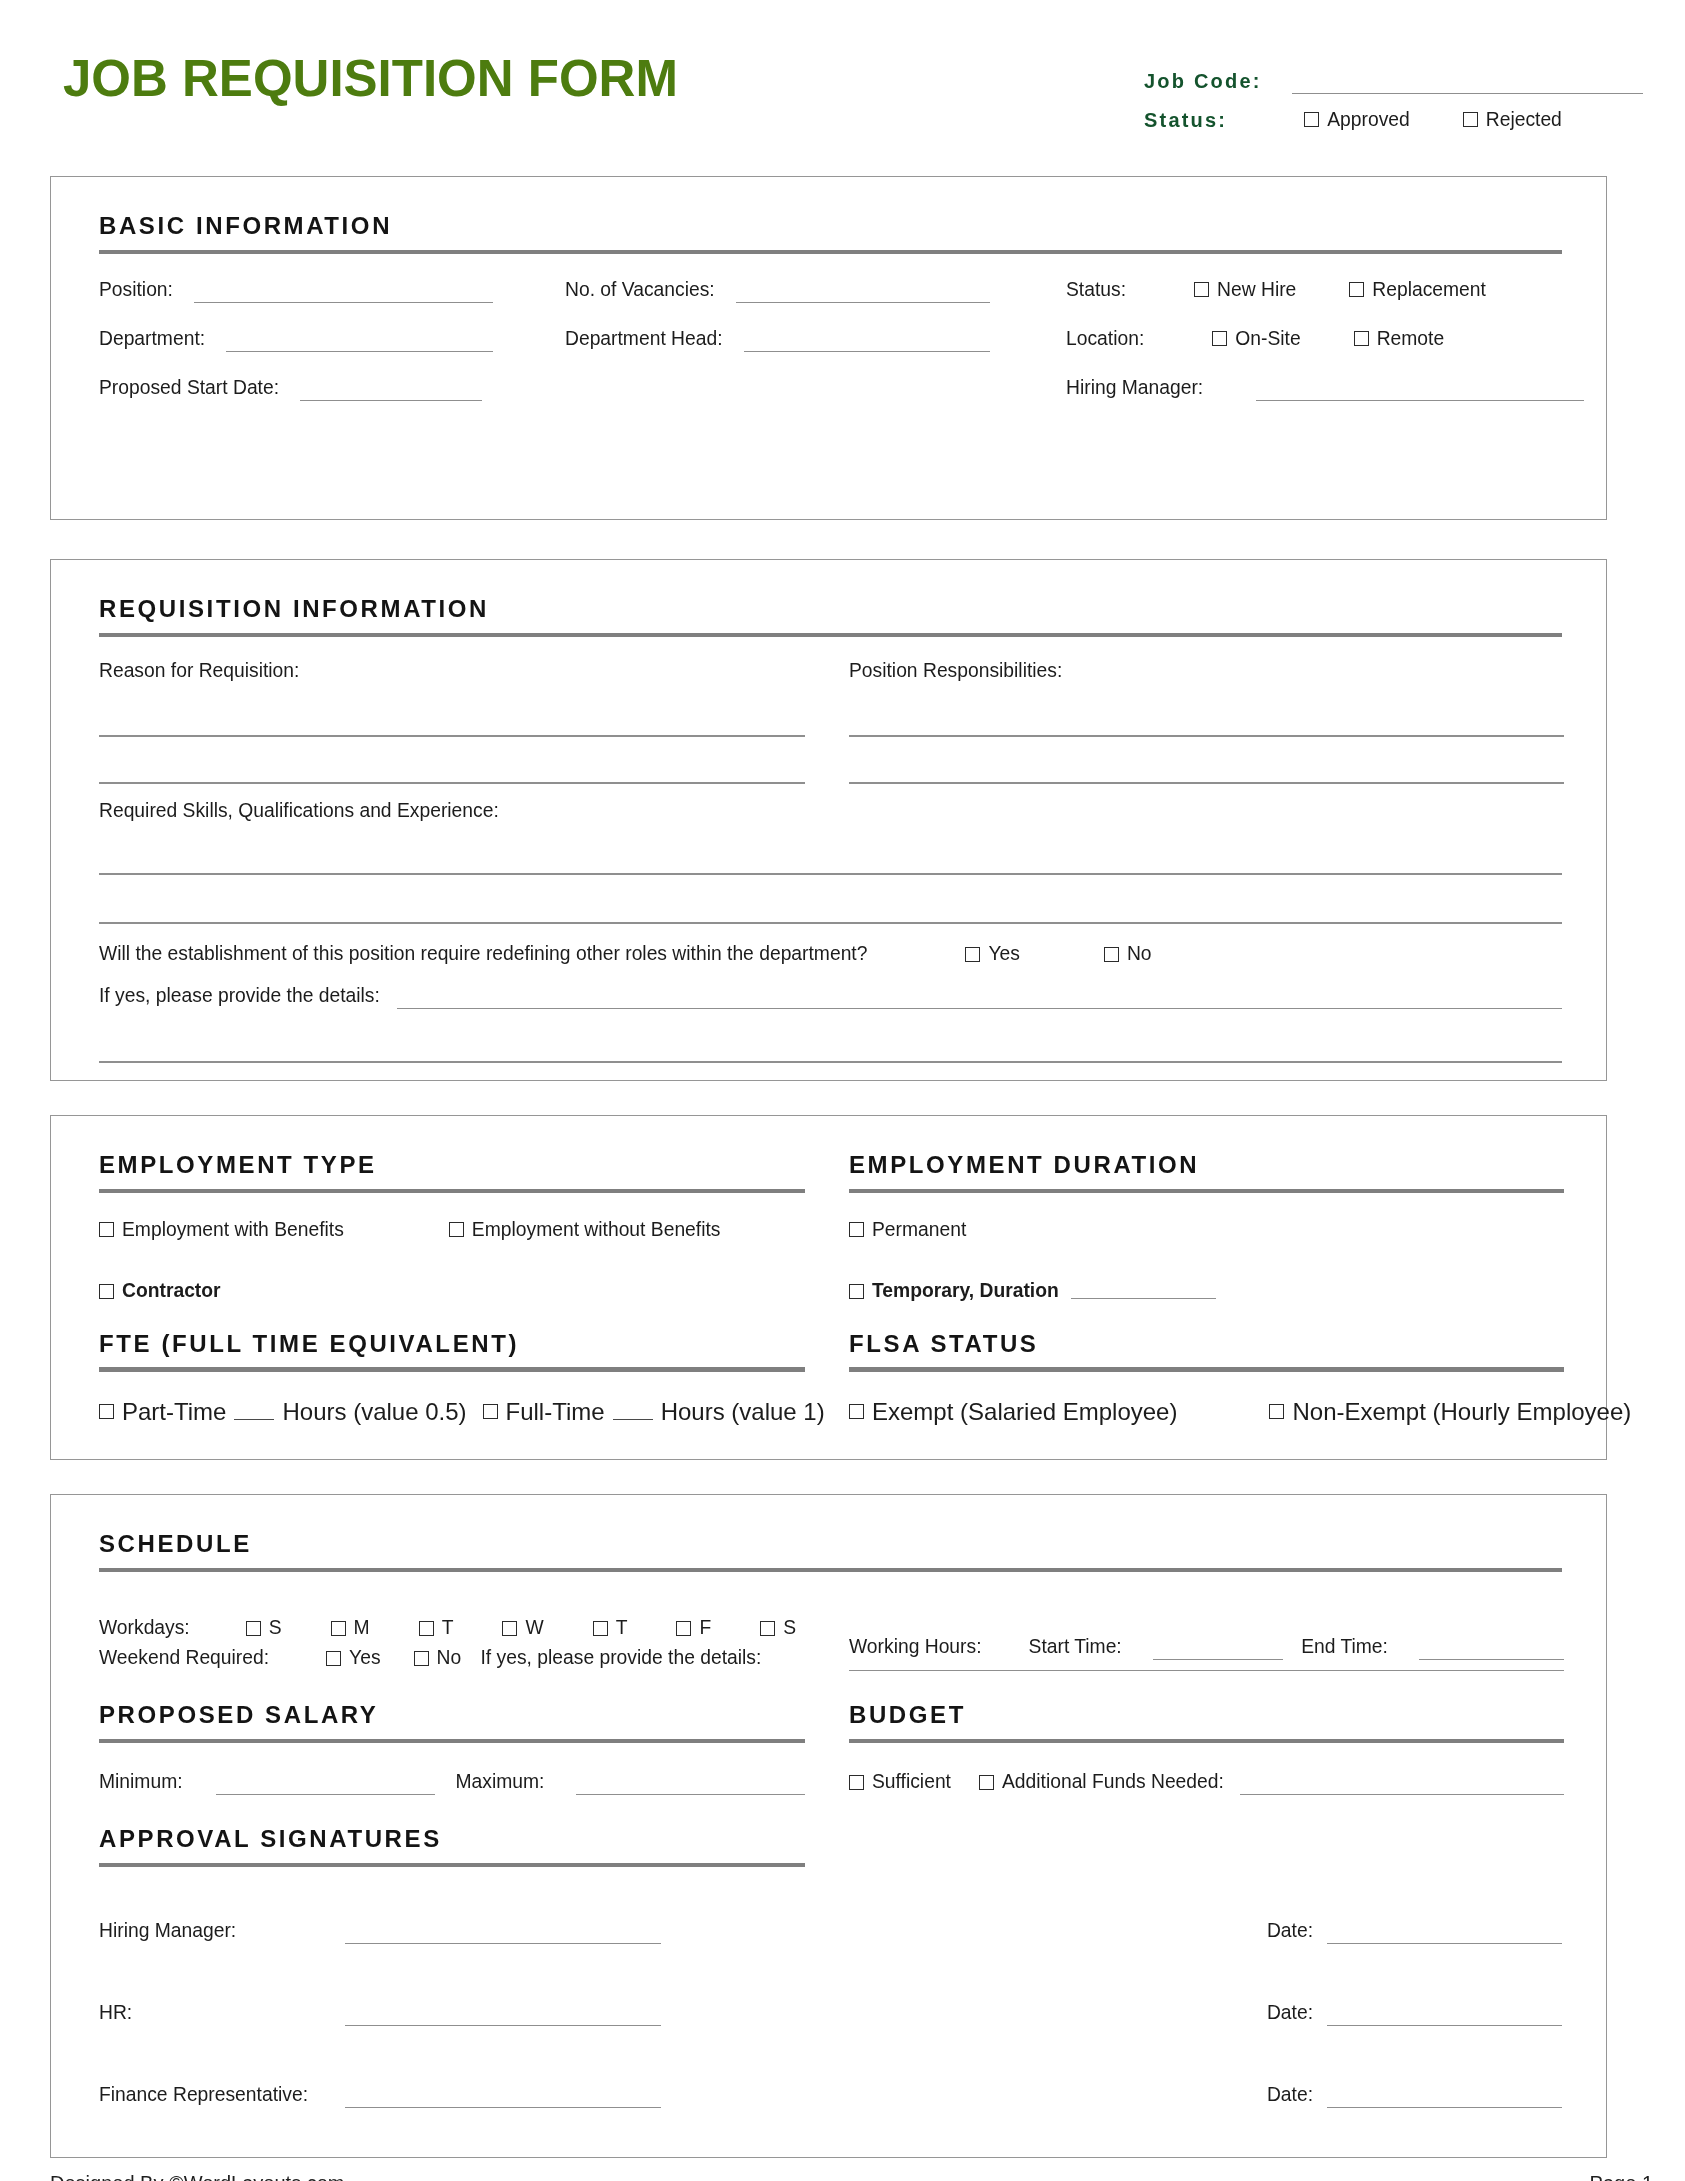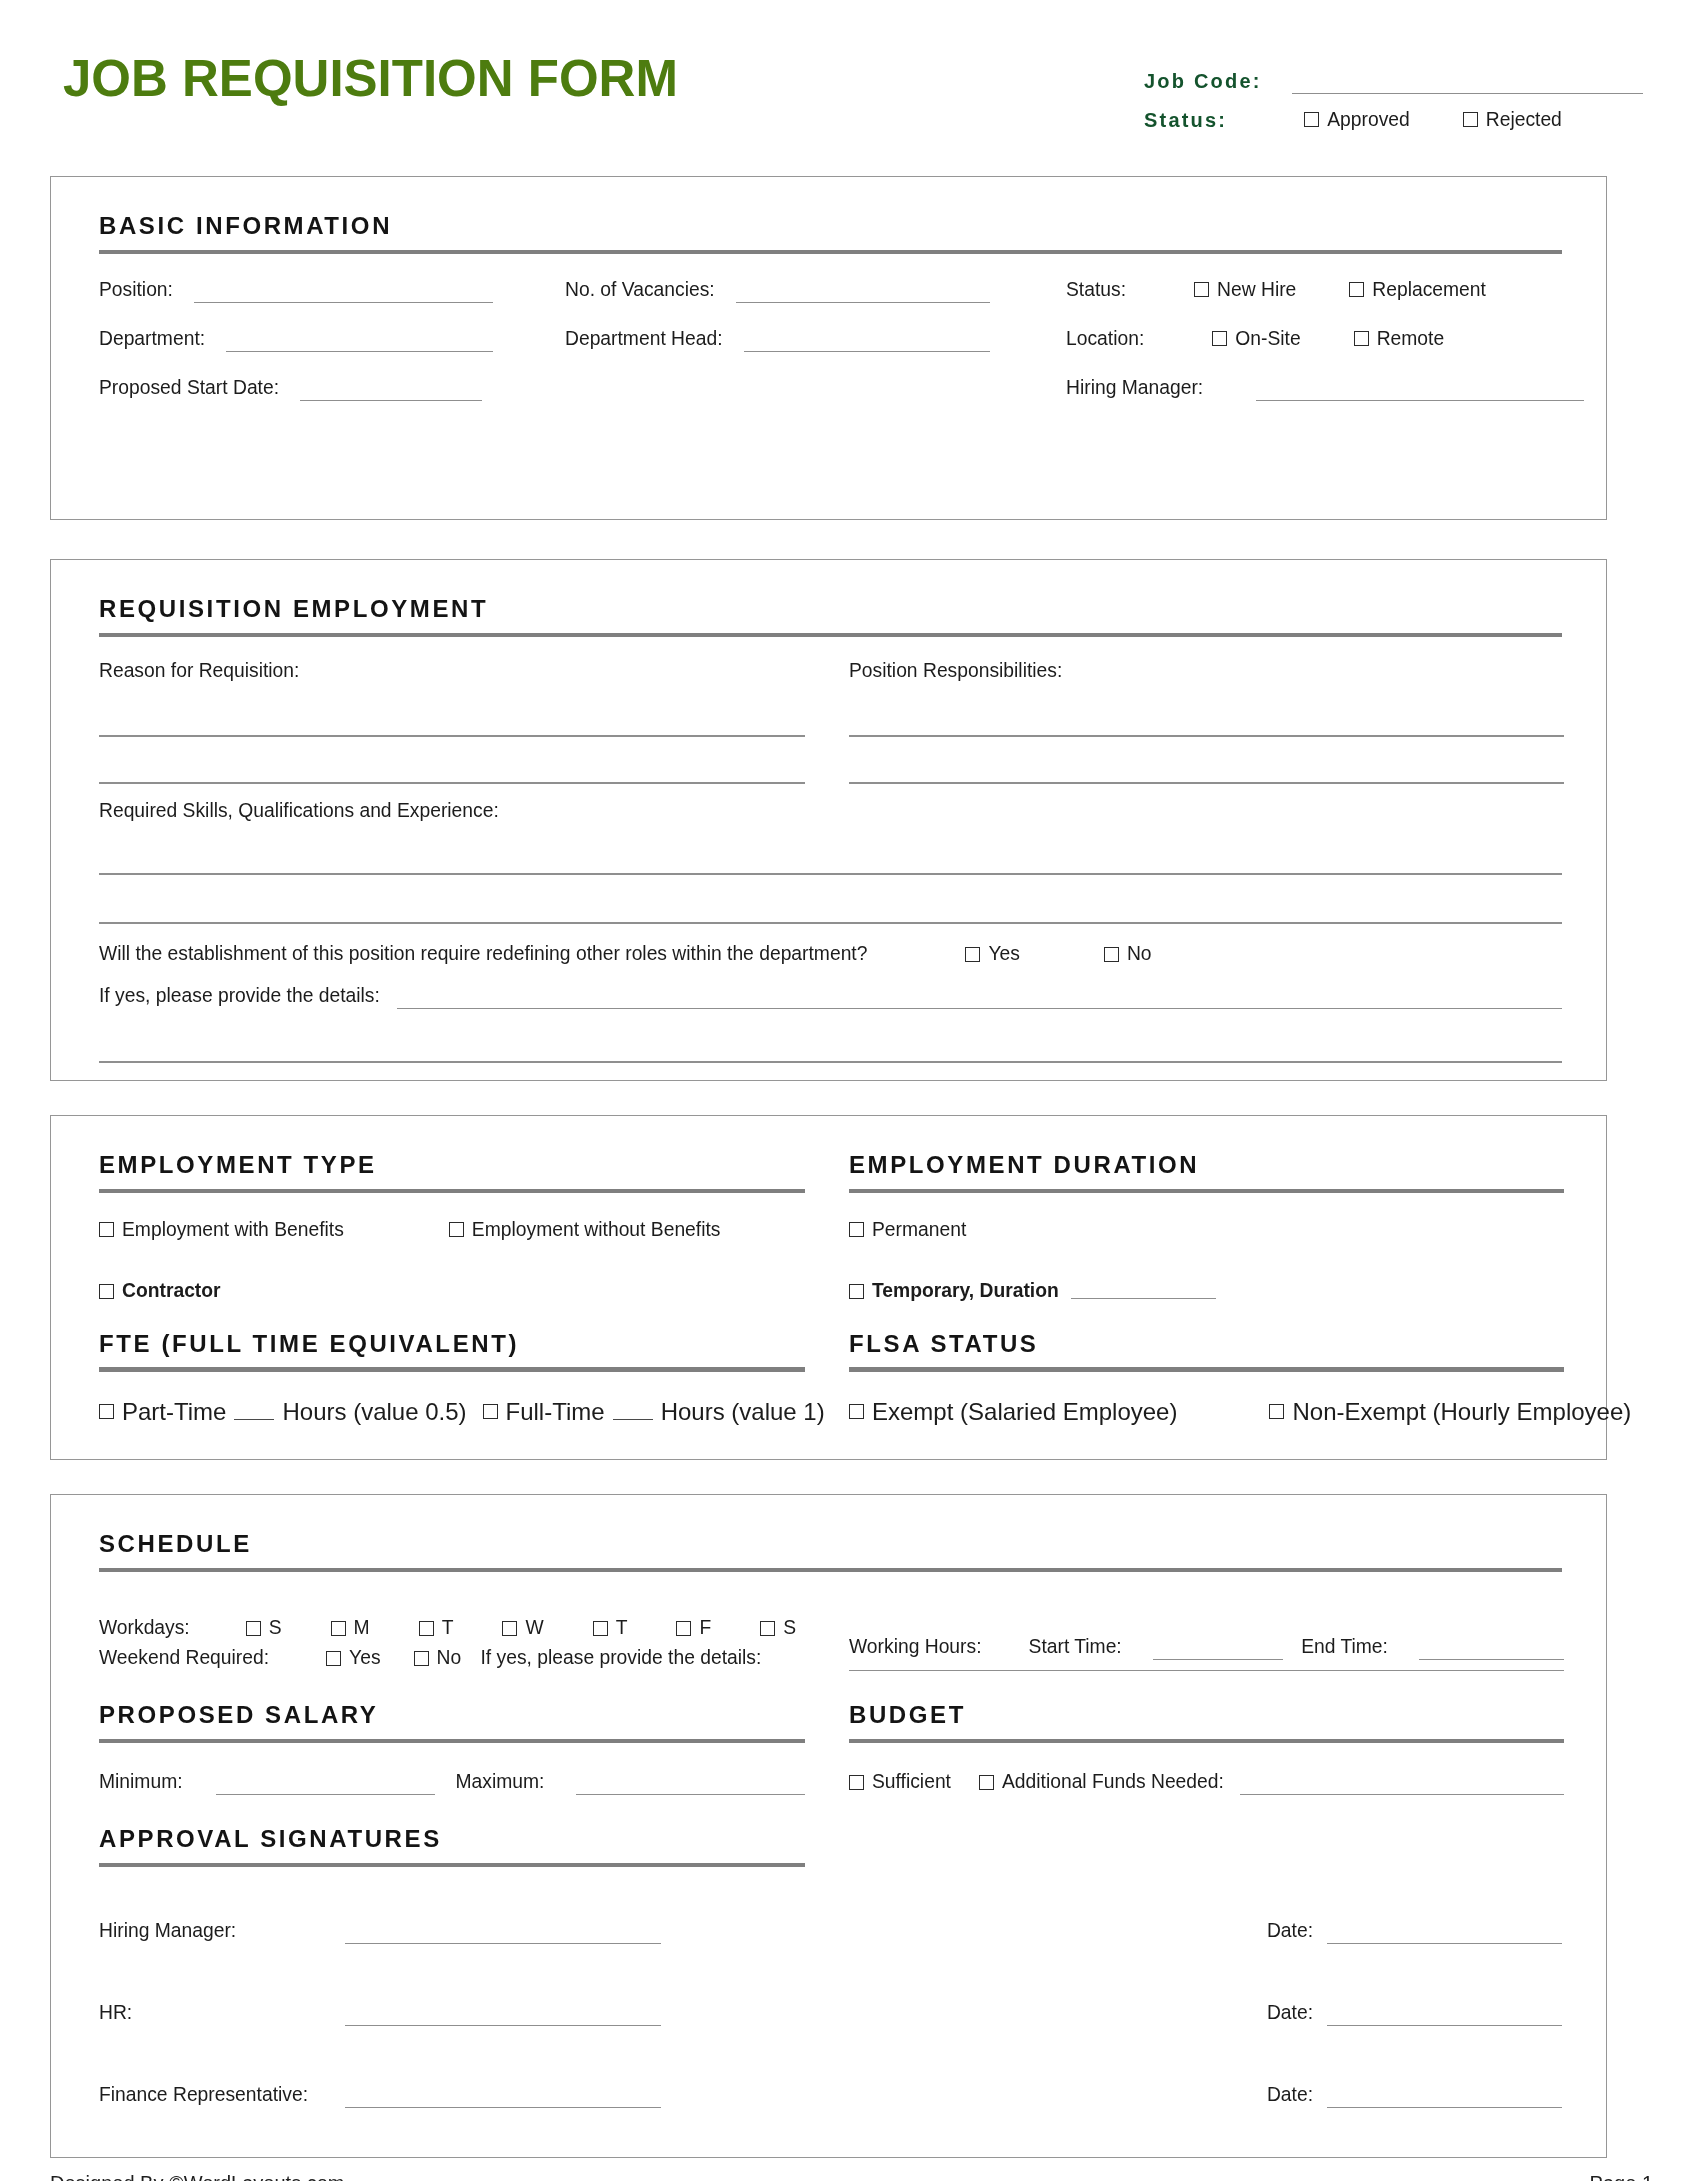--- a/index.html
+++ b/index.html
@@ -241,21 +241,21 @@
       <span class="line sdate-line"></span>
     </div>
     <div class="cell hm-cell">
       <span class="lbl">Hiring Manager:</span>
       <span class="line hm-line"></span>
     </div>
   </div>
 </div>
 
 <div class="box box2">
-  <div class="sec-title">REQUISITION EMPLOYMENT</div>
+  <div class="sec-title">REQUISITION INFORMATION</div>
   <div class="rule"></div>
 
   <div class="two-col req-labels">
     <span class="lbl">Reason for Requisition:</span>
     <span class="lbl">Position Responsibilities:</span>
   </div>
   <div class="two-col">
     <div class="write-line wl-60"></div>
     <div class="write-line wl-60"></div>
   </div>

